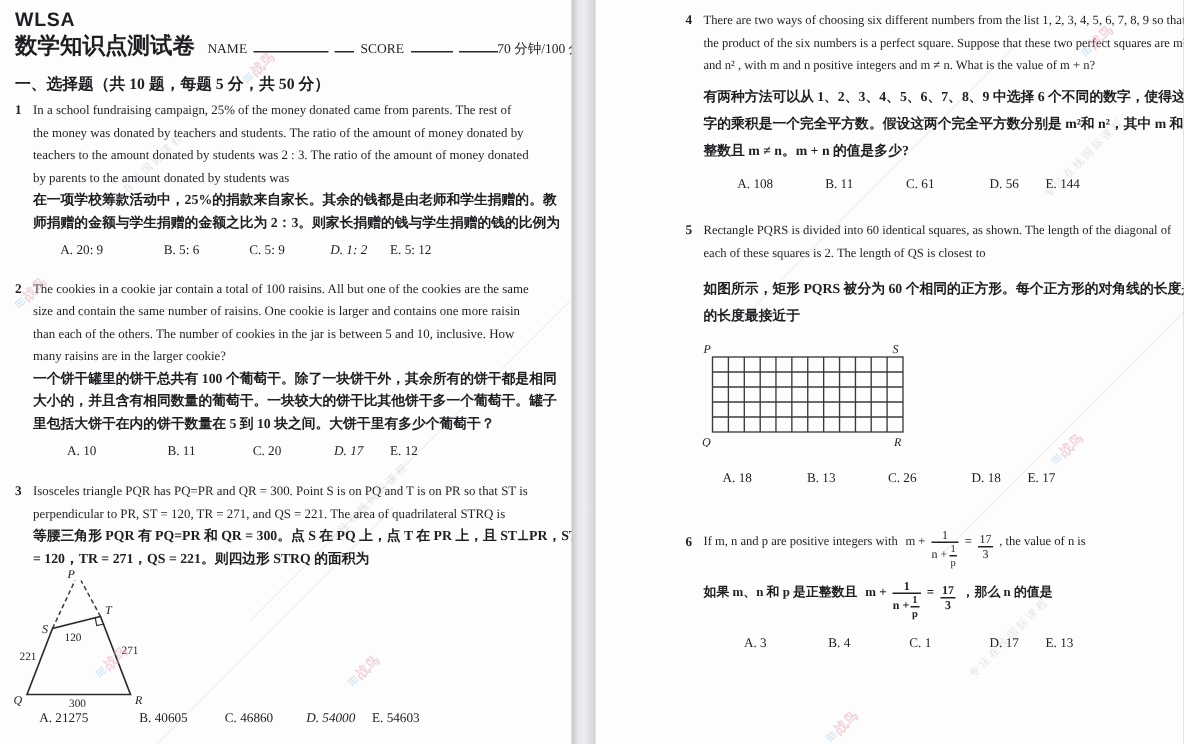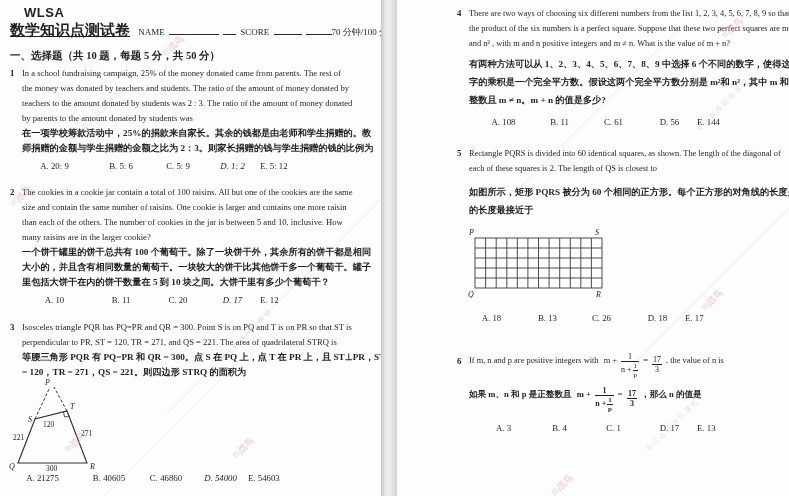--- a/index.html
+++ b/index.html
@@ -8,24 +8,24 @@
     font-family:"Liberation Serif", serif;color:#1f1f23;
     -webkit-font-smoothing:antialiased;overflow:hidden;
   }
   .spread{position:relative;width:789px;height:496px;display:flex;}
   .page{position:relative;background:#fdfdfd;height:496px;overflow:hidden;}
   .page.left{width:381px;}
   .page.right{width:392px;}
   .gutter{width:16px;height:496px;
     background:linear-gradient(90deg,#c6c6ca 0%,#e9e9ec 30%,#ededf0 55%,#d3d3d7 100%);}
   
-  .brand{position:absolute;left:24px;top:5px;font-family:"Liberation Sans",sans-serif;
+  .brand{position:absolute;left:10px;top:5px;font-family:"Liberation Sans",sans-serif;
     font-weight:bold;font-size:13px;letter-spacing:.5px;}
   .titlerow{position:absolute;left:10px;top:21px;white-space:nowrap;font-size:9px;}
-  .doc-title{font-size:15px;font-weight:bold;margin-right:6px;text-decoration:underline;}
+  .doc-title{font-size:15px;font-weight:bold;margin-right:6px;}
   .uline{display:inline-block;border-bottom:1.2px solid #2a2a2e;height:9px;vertical-align:baseline;margin:0 2px;}
   .u1{width:50px;} .u1b{width:13px;} .u2{width:28px;} .u2b{width:26px;margin-right:0;}
   .sec-head{position:absolute;left:10px;top:49px;font-weight:bold;font-size:10.5px;white-space:nowrap;}
   
   .q{position:absolute;padding-left:12px;}
   .q .qnum{position:absolute;left:0;top:0;font-weight:bold;font-size:8.8px;line-height:15px;}
   .en{font-size:8.6px;line-height:15px;white-space:nowrap;}
   .right .en{font-size:8.4px;}
   .zh{font-size:9.2px;line-height:15px;font-weight:bold;white-space:nowrap;}
   .zh.sp{line-height:18px;}

